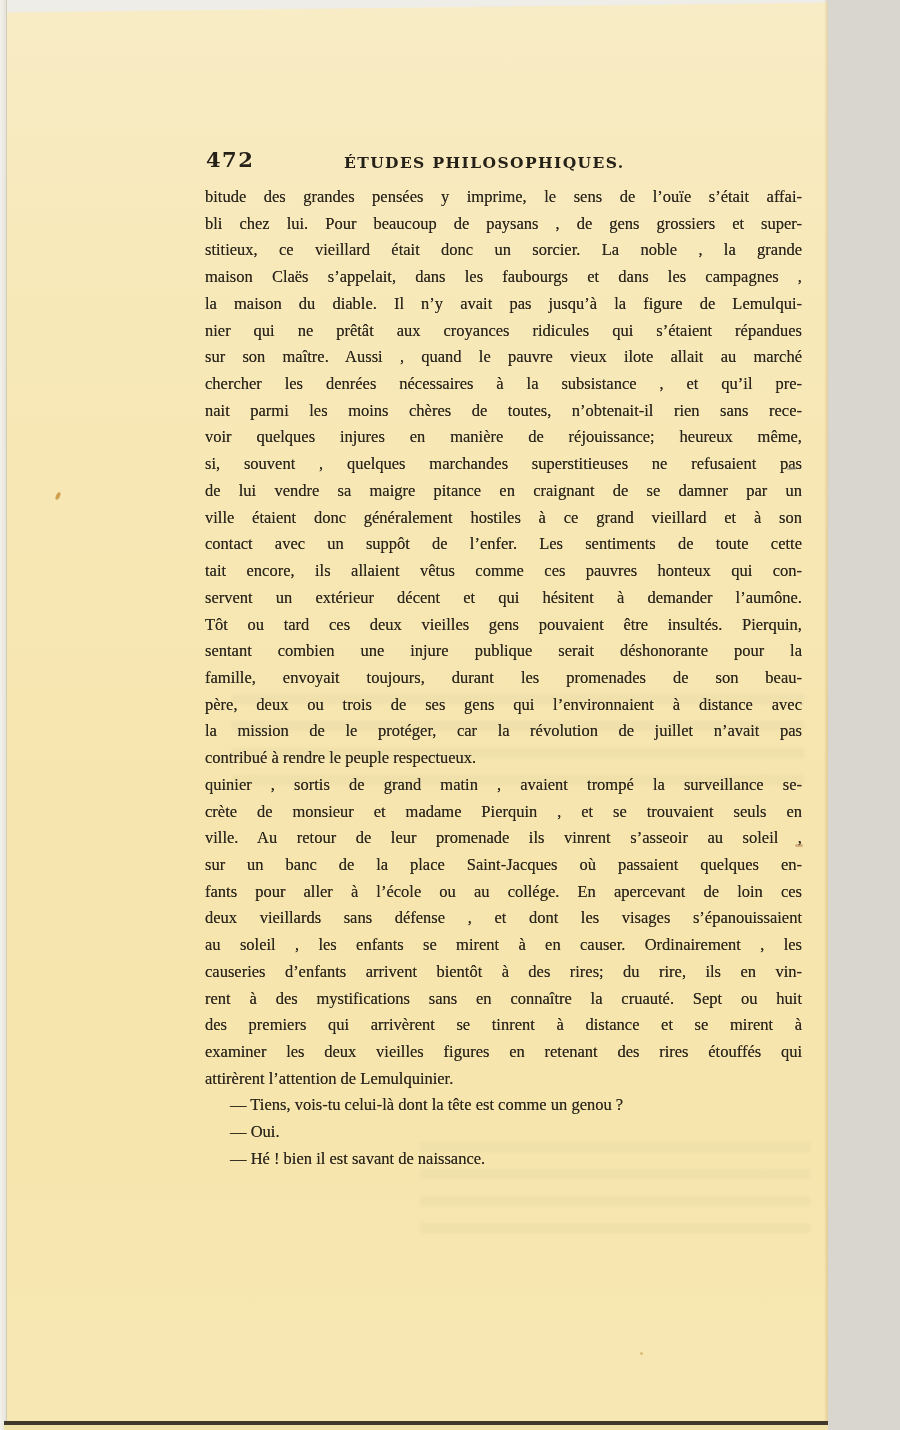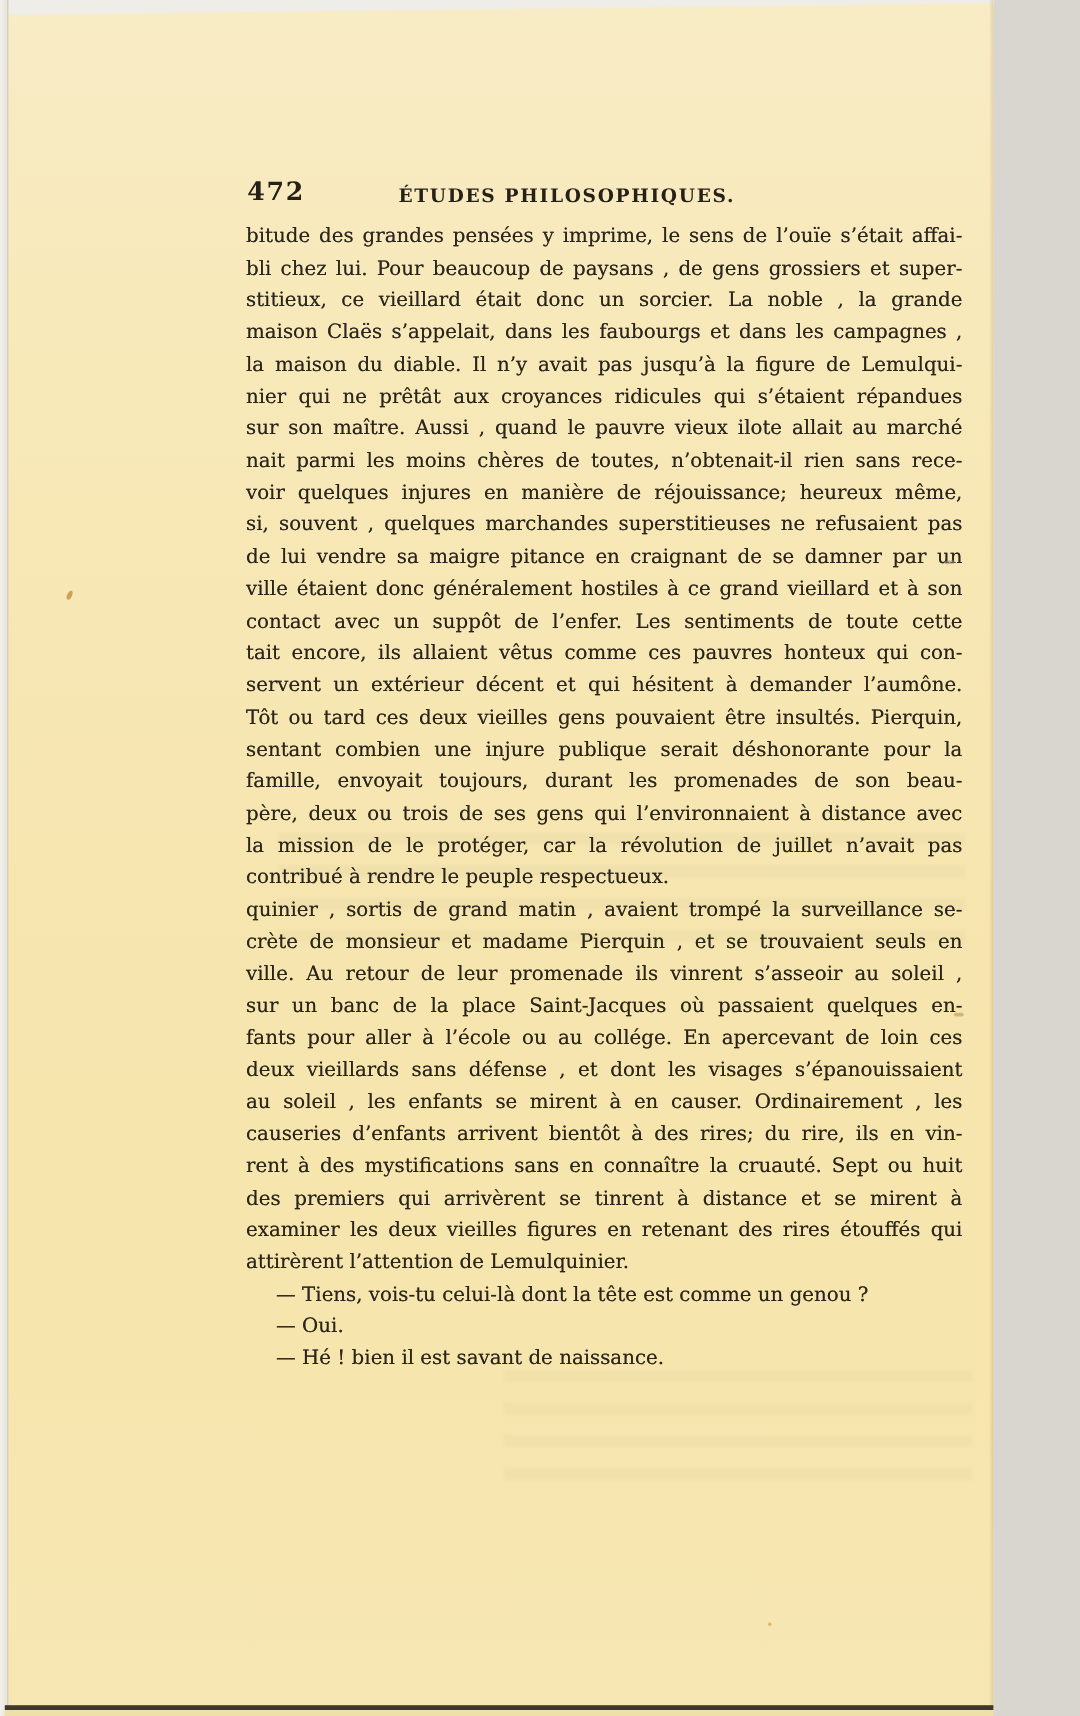--- a/index.html
+++ b/index.html
@@ -38,30 +38,31 @@
     position:absolute;left:4px;right:0;top:1425px;height:5px;
     background:#efe0a8;
   }
   
   .pagenum{
     position:absolute;left:206px;top:147px;
     font-size:21px;font-weight:bold;color:#262118;
     letter-spacing:1.5px;
   }
   .runtitle{
-    position:absolute;left:332px;top:153px;width:264px;
+    position:absolute;left:344px;top:153px;width:264px;
     text-align:left;
     font-size:15.5px;font-weight:bold;color:#262118;
     letter-spacing:1.4px;white-space:nowrap;
   }
   
   .text-block{
     position:absolute;left:205px;top:184px;width:597px;
     font-size:16.5px;line-height:26.72px;color:#2a251c;
     text-shadow:0 0 .3px rgba(42,37,28,.65);
+    font-family:Liberation Serif, serif;
   }
   .line{
     text-align:justify;
     text-align-last:justify;
     height:26.72px;
   }
   .line.end{text-align-last:left;}
   .line.ind{text-indent:25px;}
   
   .ghost{
@@ -91,20 +92,21 @@
   <div class="runtitle">ÉTUDES PHILOSOPHIQUES.</div>
 
   <div class="text-block" id="text-block">
       <div class="line">bitude des grandes pensées y imprime, le sens de l’ouïe s’était affai-</div>
       <div class="line">bli chez lui. Pour beaucoup de paysans , de gens grossiers et super-</div>
       <div class="line">stitieux, ce vieillard était donc un sorcier. La noble , la grande</div>
       <div class="line">maison Claës s’appelait, dans les faubourgs et dans les campagnes ,</div>
       <div class="line">la maison du diable. Il n’y avait pas jusqu’à la figure de Lemulqui-</div>
       <div class="line">nier qui ne prêtât aux croyances ridicules qui s’étaient répandues</div>
       <div class="line">sur son maître. Aussi , quand le pauvre vieux ilote allait au marché</div>
+      <div class="line">chercher les denrées nécessaires à la subsistance , et qu’il pre-</div>
       <div class="line">nait parmi les moins chères de toutes, n’obtenait-il rien sans rece-</div>
       <div class="line">voir quelques injures en manière de réjouissance; heureux même,</div>
       <div class="line">si, souvent , quelques marchandes superstitieuses ne refusaient pas</div>
       <div class="line">de lui vendre sa maigre pitance en craignant de se damner par un</div>
       <div class="line">ville étaient donc généralement hostiles à ce grand vieillard et à son</div>
       <div class="line">contact avec un suppôt de l’enfer. Les sentiments de toute cette</div>
       <div class="line">tait encore, ils allaient vêtus comme ces pauvres honteux qui con-</div>
       <div class="line">servent un extérieur décent et qui hésitent à demander l’aumône.</div>
       <div class="line">Tôt ou tard ces deux vieilles gens pouvaient être insultés. Pierquin,</div>
       <div class="line">sentant combien une injure publique serait déshonorante pour la</div>

